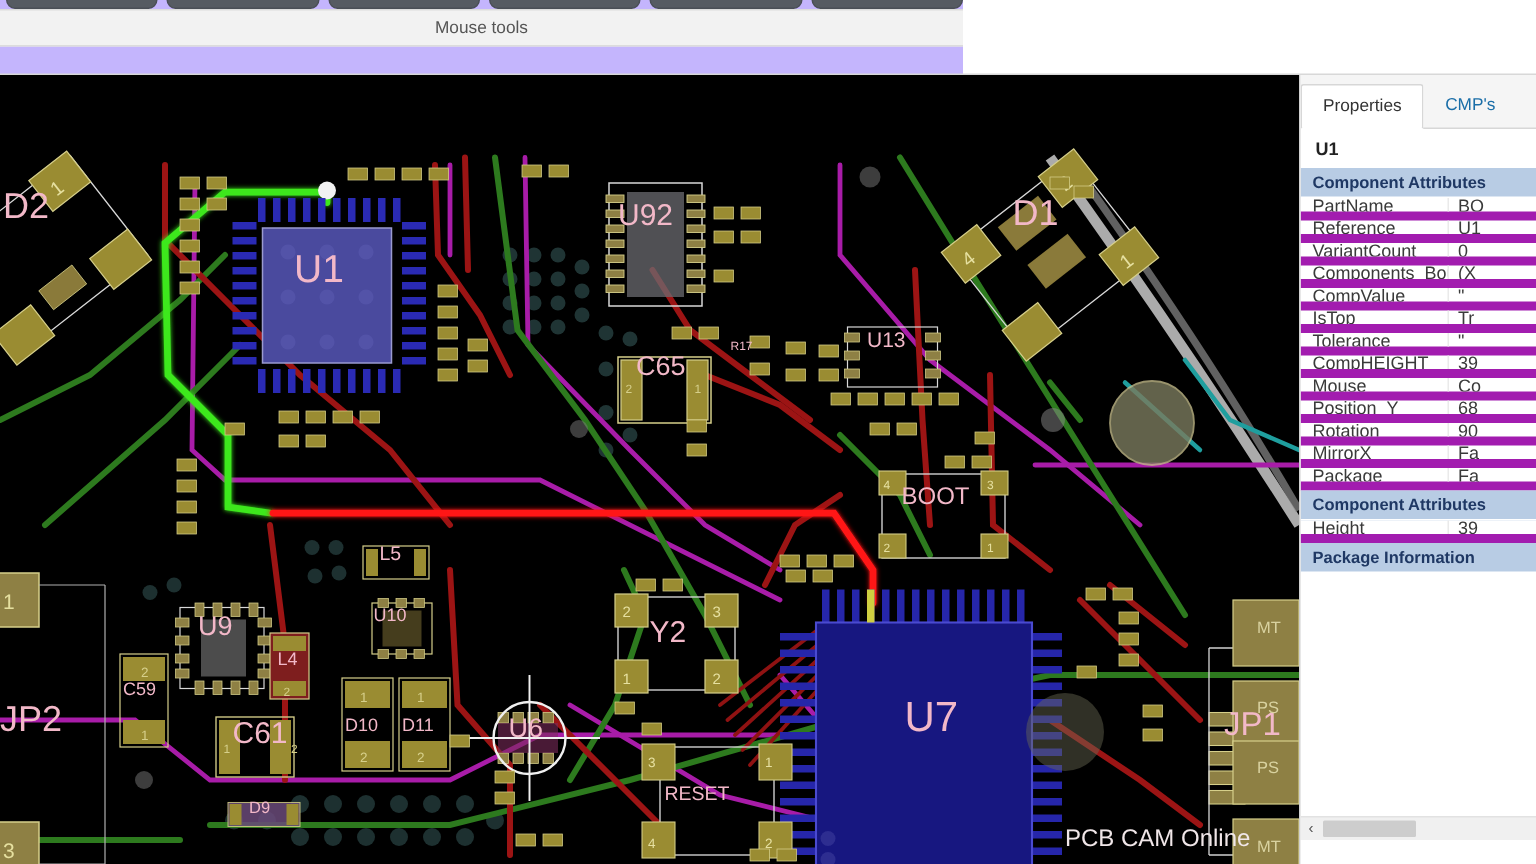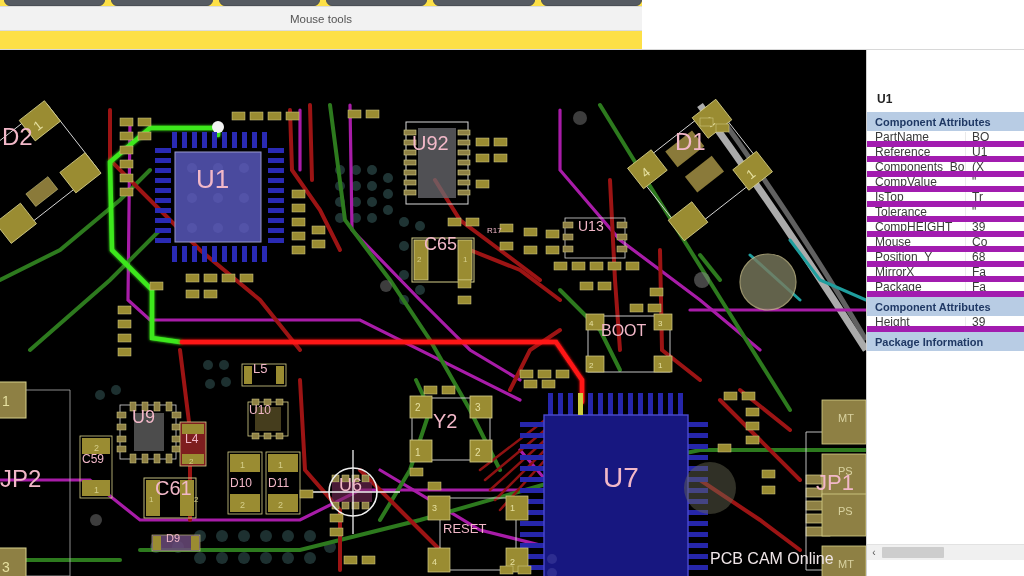--- a/index.html
+++ b/index.html
@@ -1,21 +1,21 @@
 <!DOCTYPE html>
 <html><head>
 <meta charset="utf-8">
 <style>
   * { box-sizing: border-box; margin:0; padding:0; }
   html,body { width:1024px; height:576px; overflow:hidden; background:#fff;
               font-family:"Liberation Sans", sans-serif; }
 
   
   #toolbar { position:absolute; left:0; top:0; width:1024px; height:50px;
-             background:#fde047; }
+             background:#c4b5fd; }
   #tb-buttons { position:absolute; left:0; top:-26px; width:642px; height:32px;
                 display:flex; gap:6px; padding-left:4px; }
   .tb-btn { flex:1; background:#565b62; border-radius:5px 5px 6px 6px;
             border:1px solid #4a4f56; }
   #tb-strip { position:absolute; left:0; top:6px; width:642px; height:25px;
               background:#f2f2f2; border-top:1px solid #dcdcdc;
               border-bottom:1px solid #dcdcdc; }
   #tb-label { position:absolute; left:0; top:6px; width:642px; height:25px;
               display:flex; align-items:center; justify-content:center;
               font-size:11.5px; color:#555; }
@@ -727,32 +727,40 @@
         <text x="838" y="465" fill="#d9d2a0" font-size="11" font-family="Liberation Sans, sans-serif">PS</text>
         <text x="838" y="518" fill="#d9d2a0" font-size="11" font-family="Liberation Sans, sans-serif">MT</text>
       </g>
 
     <text id="wm-title" x="710" y="514" fill="#f0e6e8" font-size="16" font-family="Liberation Sans, sans-serif">PCB CAM Online</text>
     <text id="wm-url" x="722" y="534" fill="#cfcfcf" font-size="9" font-family="Liberation Sans, sans-serif">pcb-cam-online.com</text>
   </svg>
 </div>
 
 <div id="panel">
+  <div id="tabs">
+    <div class="tab active">Properties</div>
+    <div class="tab">CMP's</div>
+  </div>
   <div id="sel-name">U1</div>
   <div id="prop-list">
       <div class="grp">Component Attributes</div>
       <div class="row">
         <div class="k">PartName</div>
         <div class="v">BO</div>
       </div>
       <div class="row">
         <div class="k">Reference</div>
         <div class="v">U1</div>
       </div>
       <div class="row">
+        <div class="k">VariantCount</div>
+        <div class="v">0</div>
+      </div>
+      <div class="row">
         <div class="k">Components_Bounds</div>
         <div class="v">(X</div>
       </div>
       <div class="row">
         <div class="k">CompValue</div>
         <div class="v">"</div>
       </div>
       <div class="row">
         <div class="k">IsTop</div>
         <div class="v">Tr</div>
@@ -765,20 +773,24 @@
         <div class="k">CompHEIGHT</div>
         <div class="v">39</div>
       </div>
       <div class="row">
         <div class="k">Mouse</div>
         <div class="v">Co</div>
       </div>
       <div class="row">
         <div class="k">Position_Y</div>
         <div class="v">68</div>
+      </div>
+      <div class="row">
+        <div class="k">Rotation</div>
+        <div class="v">90</div>
       </div>
       <div class="row">
         <div class="k">MirrorX</div>
         <div class="v">Fa</div>
       </div>
       <div class="row">
         <div class="k">Package</div>
         <div class="v">Fa</div>
       </div>
       <div class="grp">Component Attributes</div>

